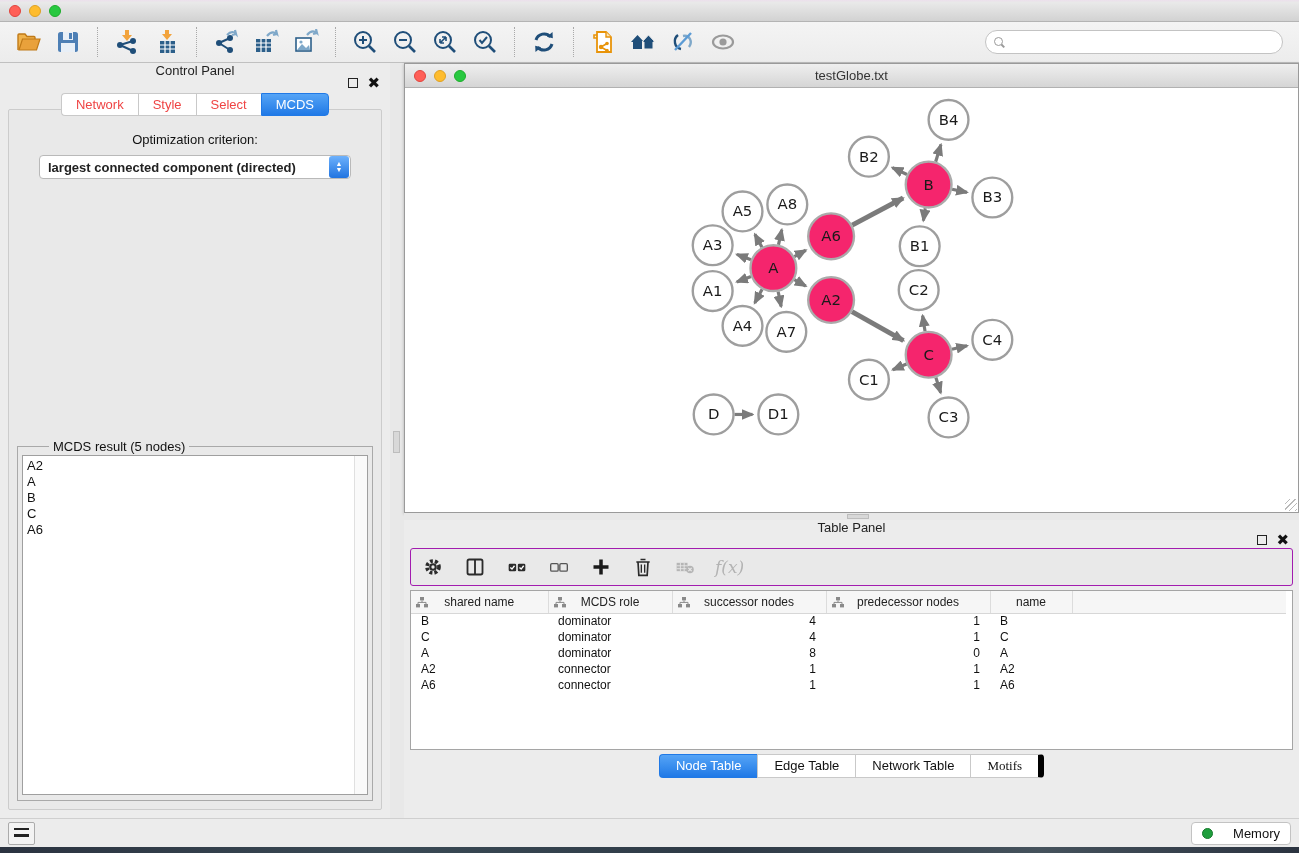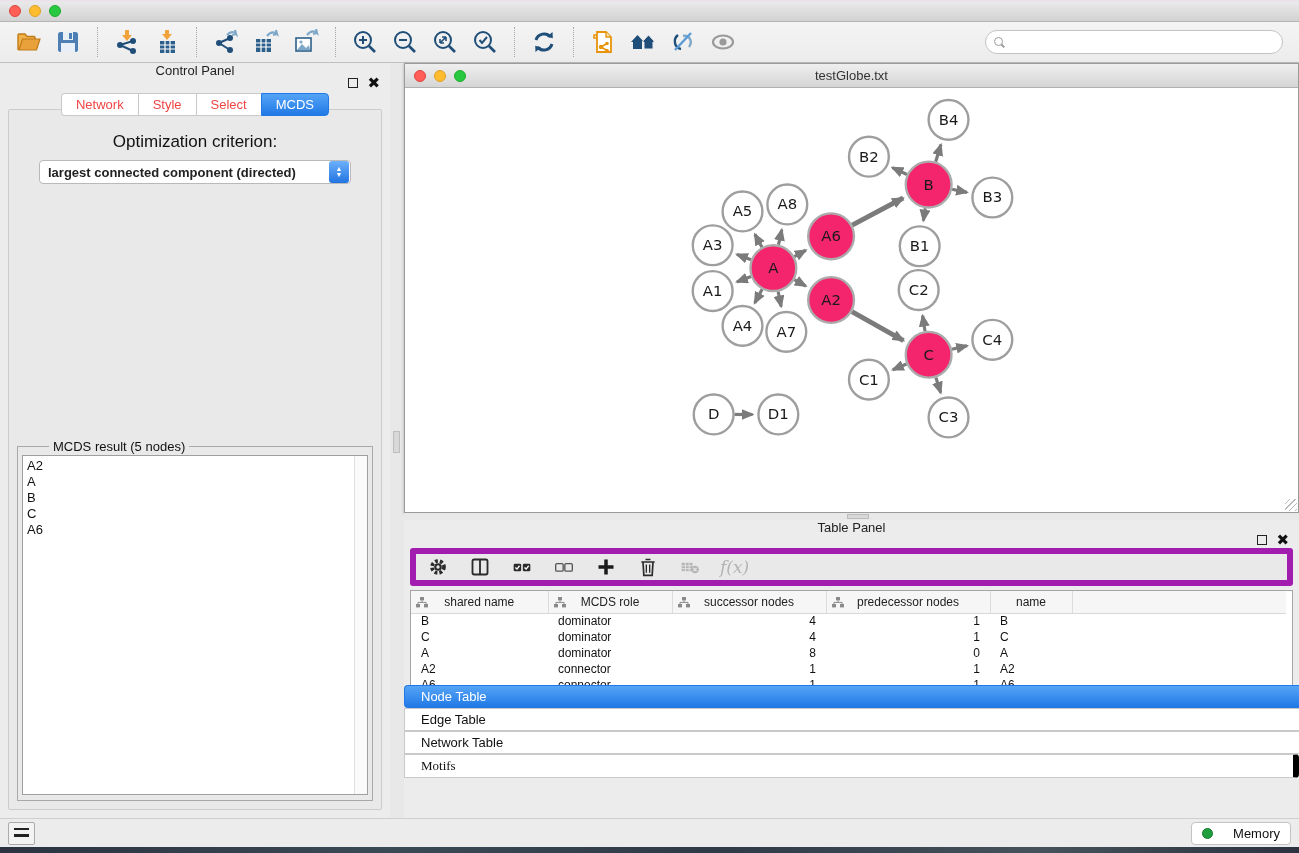--- a/index.html
+++ b/index.html
@@ -42,21 +42,21 @@
   .float-ic { width:10px; height:10px; border:1.6px solid #222; display:inline-block; }
   .close-ic { font-weight:bold; font-size:15px; color:#111; line-height:10px; }
   .cp-tabs { display:flex; justify-content:center; gap:0; margin-top:4px; position:relative; z-index:2; }
   .cp-tab { padding:3px 14px; background:#fff; border:1px solid #c9c9c9; border-right:none;
     font-size:13px; color:#ef4444; }
   .cp-tab:first-child{ border-radius:4px 0 0 4px; }
   .cp-tab:last-child{ border-right:1px solid #c9c9c9; border-radius:0 4px 4px 0; }
   .cp-tab.active { background:linear-gradient(#55a4f6,#2079e6); color:#fff; border-color:#2079e6; }
   .cp-body { position:absolute; left:8px; right:8px; top:46px; bottom:8px; background:#e9e9e9;
     border:1px solid #cccccc; border-radius:2px; }
-  .opt-label { text-align:center; margin-top:22px; font-size:17px; color:#111; }
+  .opt-label { text-align:center; margin-top:22px; font-size:13px; color:#111; }
   .select-box { margin:8px auto 0; width:312px; height:24px; background:#fff; border:1px solid #b9b9b9;
     border-radius:4px; display:flex; align-items:center; position:relative; }
   .select-box .sel-text { flex:1; padding:0 8px; font-size:13px; white-space:nowrap; overflow:hidden;font-weight:bold; }
   .sel-stepper { width:20px; height:22px; margin-right:1px; border-radius:3px;
     background:linear-gradient(#6db1fc,#2174e0); display:flex; flex-direction:column; align-items:center; justify-content:center; }
   .sel-stepper span{ color:#fff; font-size:7px; line-height:6px; }
   .cp-buttons { display:flex; justify-content:center; gap:14px; margin-top:12px; }
   .cp-btn { background:#fff; border:1px solid #bcbcbc; border-radius:5px; padding:3px 16px; font-size:13px; color:#111; }
 
   .result-group { position:absolute; left:8px; right:8px; bottom:8px; top:336px;
@@ -83,37 +83,37 @@
   .resize-corner { position:absolute; right:1px; bottom:1px; width:12px; height:12px;
     background:repeating-linear-gradient(135deg, transparent 0 3px, #b9b9b9 3px 4px); }
 
   
   .h-gutter { position:absolute; left:404px; right:0; top:450px; height:7px; background:#e8e8e8; }
   .h-grip { position:absolute; left:443px; top:1px; width:22px; height:5px; background:#d8d8d8; border:1px solid #bdbdbd; }
 
   
   .table-panel { position:absolute; left:404px; right:0; top:457px; bottom:0; background:#ececec; }
   .tp-header { height:24px; display:flex; align-items:center; padding:0 10px; }
-  .tp-toolbar { margin:4px 6px 0 6px; height:38px; background:#e9e9e9; border:6px solid #a21caf;
+  .tp-toolbar { margin:4px 6px 0 6px; height:38px; background:#e9e9e9; border:1px solid #a21caf;
     border-radius:3px; display:flex; align-items:center; padding:0 10px; gap:18px; }
   .tp-tool { width:24px; height:24px; display:flex; align-items:center; justify-content:center; background:none; border:none; }
   .tp-tool svg{ width:20px; height:20px; }
   .fx-label { font-family:"DejaVu Serif","Liberation Serif",serif; font-style:italic; font-size:17px; color:#b3b3b3; }
   .tp-tablewrap { position:absolute; left:6px; right:6px; top:70px; bottom:68px; background:#fff; border:1px solid #a5a5a5; overflow:hidden; }
   table.node-table { border-collapse:collapse; table-layout:fixed; width:875px; }
   table.node-table th { height:22px; background:#f6f6f6; border-bottom:1px solid #d7d7d7; border-right:1px solid #dcdcdc;
     font-weight:normal; font-size:12px; color:#222; text-align:center; position:relative; }
   table.node-table th .th-inner{ display:flex; align-items:center; justify-content:center; gap:5px; }
   table.node-table th svg { width:12px; height:11px; flex:0 0 auto; position:absolute; left:5px; top:6px; }
   table.node-table td { height:16px; font-size:12px; padding:0 10px; color:#111; white-space:nowrap; }
   td.num { text-align:right; }
   th.filler, td.fillertd { background:#fff; border-right:none !important; border-bottom:1px solid #d7d7d7; }
   td.fillertd{ border-bottom:none; }
 
-  .bottom-tabs { position:absolute; left:0; right:0; bottom:40px; display:flex; justify-content:center;flex-direction:column; }
+  .bottom-tabs { position:absolute; left:0; right:0; bottom:40px; display:flex; justify-content:center; }
   .bt-tab { padding:3px 16px; background:#fff; border:1px solid #c9c9c9; border-right:none; font-size:13px; color:#111; }
   .bt-tab:first-child{ border-radius:4px 0 0 4px; }
   .bt-tab:last-child{ border-right:6px solid #000000; border-radius:0 4px 4px 0;font-family:Liberation Serif, serif; }
   .bt-tab.active { background:linear-gradient(#55a4f6,#2079e6); color:#fff; border-color:#2079e6; }
 
   
   .statusbar { position:absolute; left:0; right:0; bottom:6px; height:29px; background:#ececec;
     border-top:1px solid #cfcfcf; display:flex; align-items:center; padding:0 8px; }
   .list-btn { width:27px; height:23px; background:#f3f3f3; border:1px solid #ababab; border-radius:2px;
     display:flex; align-items:center; justify-content:center; }

